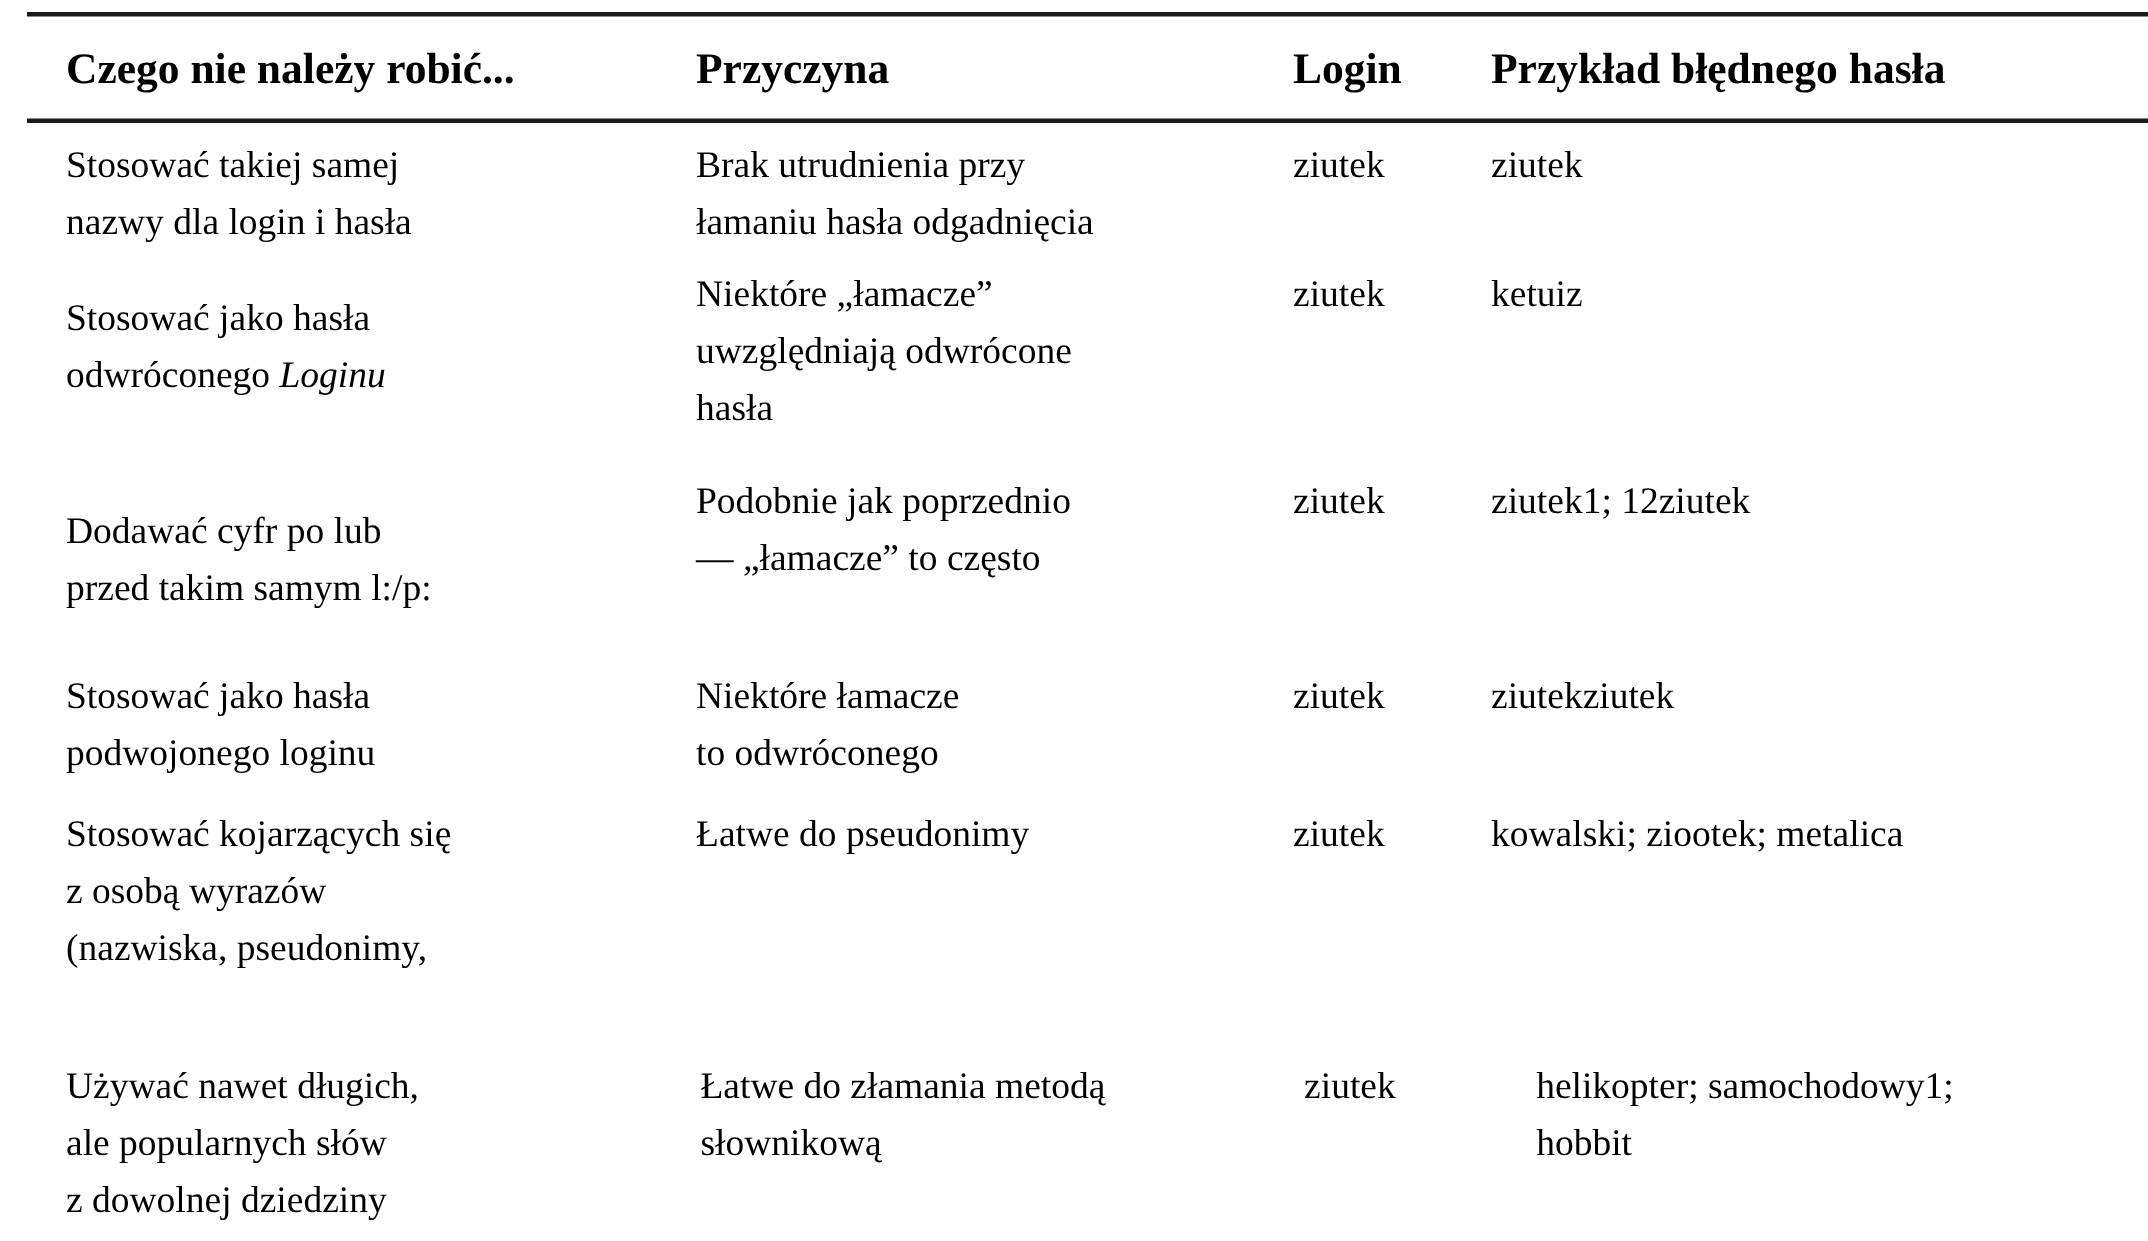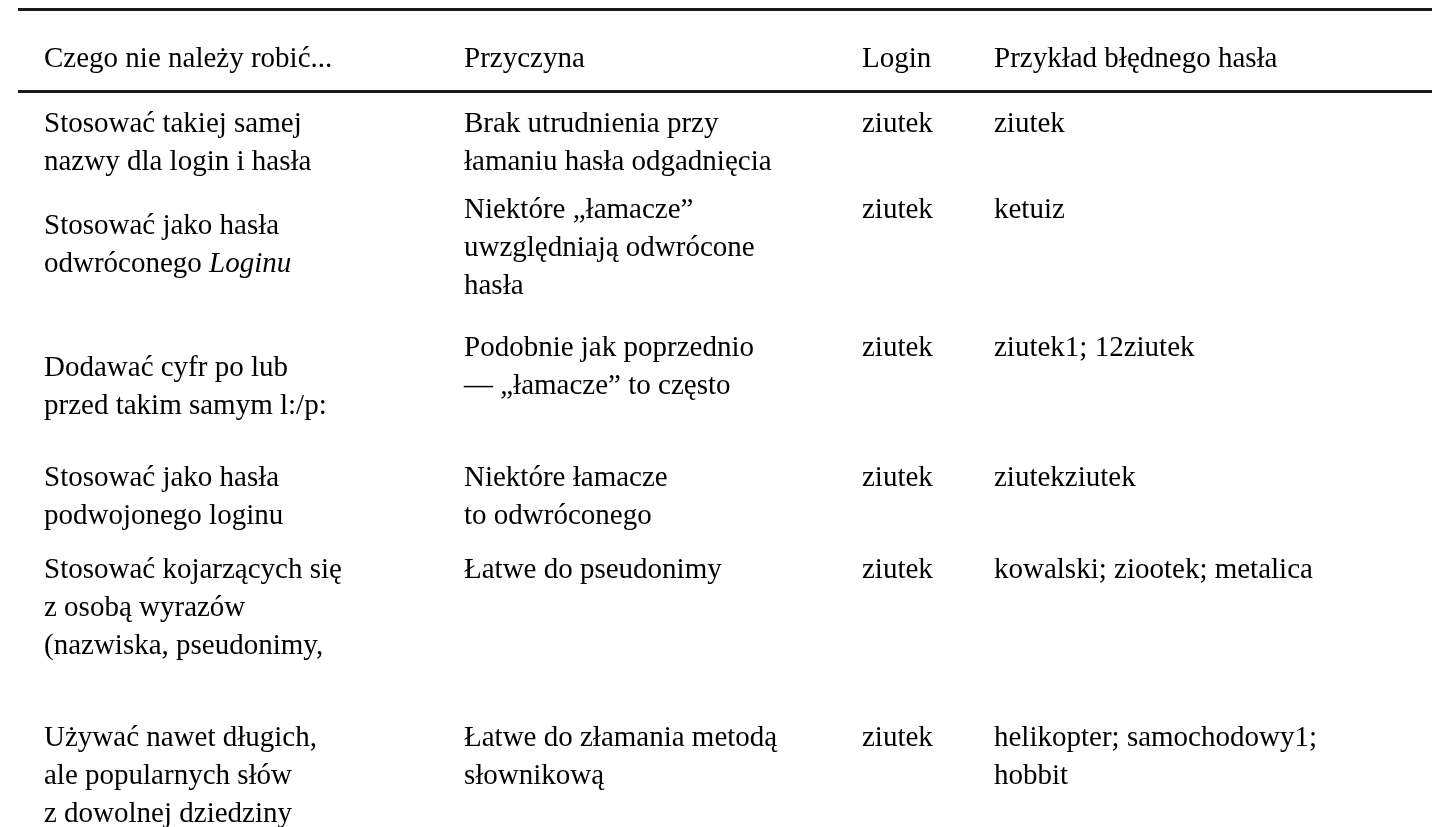--- a/index.html
+++ b/index.html
@@ -2,26 +2,26 @@
 <html><head>
   <meta charset="utf-8">
   <style>
     html, body { margin: 0; padding: 0; background: #ffffff; }
     body { width: 1432px; height: 827px; overflow: hidden; position: relative;
            font-family: "Liberation Serif", "DejaVu Serif", serif; color: #000; }
     .table { position: absolute; left: 18px; top: 8px; width: 1414px; }
     .rule-top { height: 3px; background: #1a1a1a; width: 100%; }
     .rule-mid { height: 3px; background: #1a1a1a; width: 100%; }
     .row { display: flex; }
-    .cell { box-sizing: border-box; font-size: 29px; line-height: 38px; padding-left: 26px; }
+    .cell { box-sizing: border-box; font-size: 25px; line-height: 38px; padding-left: 26px; }
     .c1 { width: 420px; }
     .c2 { width: 398px; }
     .c3 { width: 132px; }
     .c4 { width: 464px; }
-    .header .cell { font-weight: normal; font-size: 29px; padding-top: 19px; padding-bottom: 17px; line-height: 32px; margin-top: 11px; }
+    .header .cell { font-weight: bold; font-size: 29px; padding-top: 19px; padding-bottom: 17px; line-height: 32px; }
     .line { display: block; white-space: nowrap; }
     .italic { font-style: italic; }
   </style>
 </head>
 <body>
 
 <div class="table">
   <div class="rule-top"></div>
 
   <div class="row header">
@@ -102,21 +102,21 @@
     </div>
     <div class="cell c2">
       <span class="line">Łatwe do pseudonimy</span>
     </div>
     <div class="cell c3">ziutek</div>
     <div class="cell c4">
       <span class="line">kowalski; ziootek; metalica</span>
     </div>
   </div>
 
-  <div class="row" style="height:120px;">
+  <div class="row" style="height:120px;gap:30px;">
     <div class="cell c1">
       <span class="line">Używać nawet długich,</span>
       <span class="line">ale popularnych słów</span>
       <span class="line">z dowolnej dziedziny</span>
     </div>
     <div class="cell c2">
       <span class="line">Łatwe do złamania metodą</span>
       <span class="line">słownikową</span>
     </div>
     <div class="cell c3">ziutek</div>

